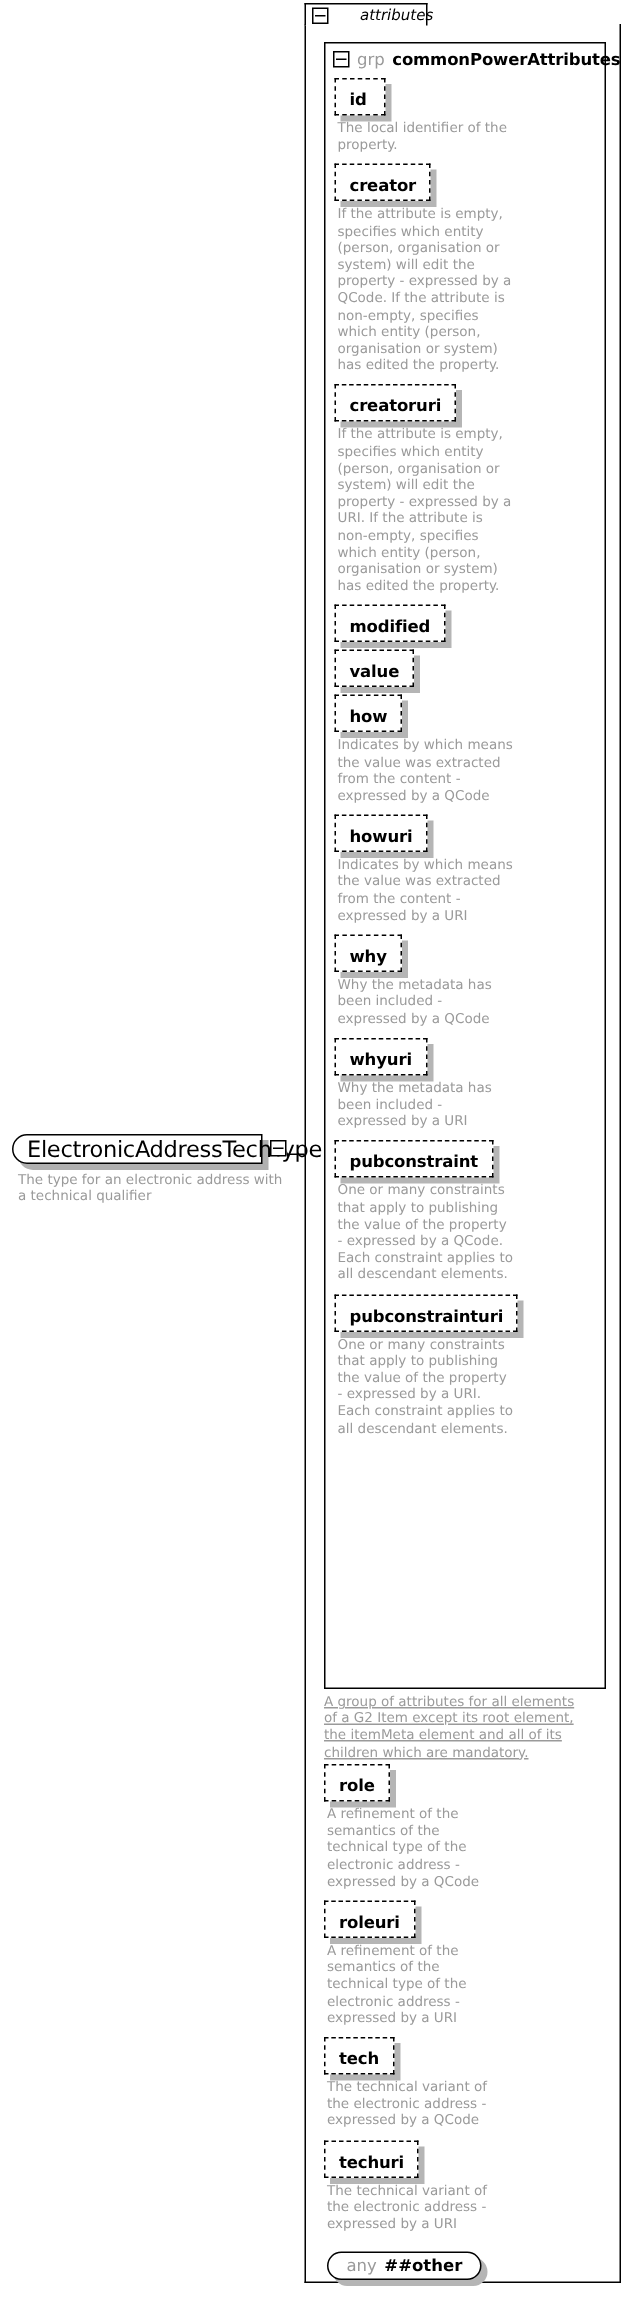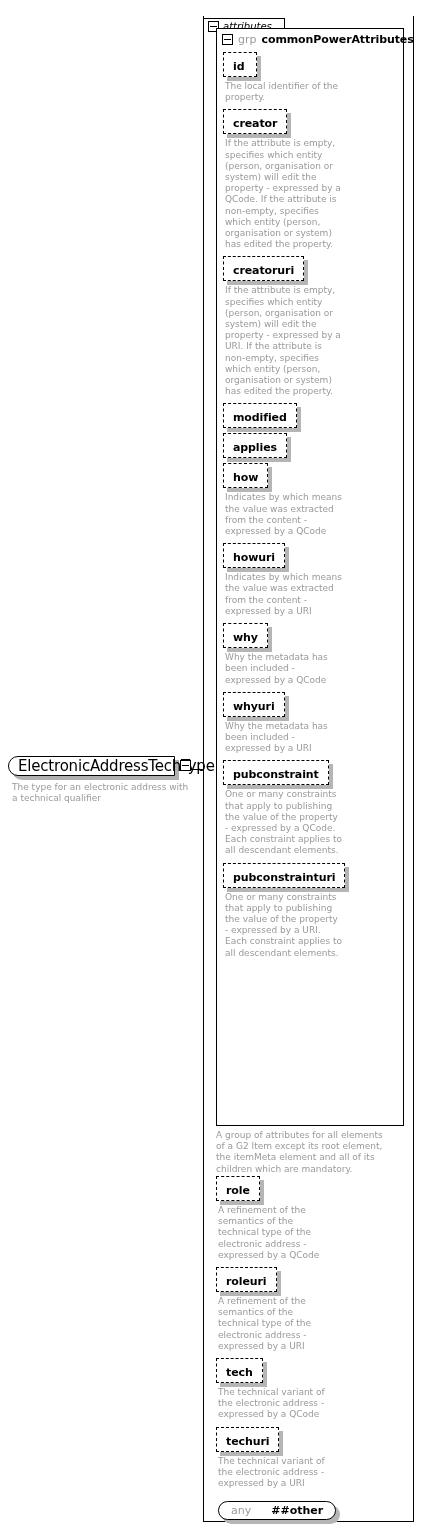--- a/index.html
+++ b/index.html
@@ -126,22 +126,21 @@
     top: 2px;
     width: 82px;
     height: 15px;
     box-sizing: border-box;
     border: 1px solid #000;
     border-bottom: none;
     background: #fff;
     display: flex;
     align-items: center;
     padding-left: 4px;
-    gap: 4px;
-    margin-top: 16px;
+    gap: 21px;
   }
   .attr-tab .tab-label {
     font-size: 10px;
     font-style: italic;
     color: #000;
   }
   .attr-tab-mask {
     position: absolute;
     left: 204px;
     top: 16px;
@@ -228,20 +227,21 @@
 
   
   .grp-desc {
     position: absolute;
     left: 216px;
     top: 1130px;
     width: 178px;
     font-size: 9px;
     line-height: 11.2px;
     color: #9a9a9a;
+    text-decoration: underline;
   }
 
   
   .tail-list {
     position: absolute;
     left: 216px;
     top: 1176px;
     width: 190px;
   }
 
@@ -253,21 +253,21 @@
   }
   .any-box {
     position: relative;
     box-sizing: border-box;
     border: 1px solid #000;
     border-radius: 10px;
     background: #fff;
     padding: 2px 12px;
     z-index: 2;
     display: flex;
-    gap: 20px;
+    gap: 5px;
     align-items: baseline;
   }
   .any-box .any-kind {
     font-size: 11px;
     color: #9a9a9a;
   }
   .any-box .any-ns {
     font-size: 11px;
     color: #000;
     font-weight: bold;
@@ -310,21 +310,21 @@
   <div class="grp-header">
     <span class="toggle"></span>
     <span class="grp-kind">grp</span>
     <span class="grp-name">commonPowerAttributes</span>
   </div>
   <div class="attr-list" id="group-attr-list">
       <div class="attr-item"><div class="attr-box-wrap"><div class="attr-box"><span>id</span></div></div><div class="attr-desc">The local identifier of the property.</div></div>
       <div class="attr-item"><div class="attr-box-wrap"><div class="attr-box"><span>creator</span></div></div><div class="attr-desc">If the attribute is empty, specifies which entity (person, organisation or system) will edit the property - expressed by a QCode. If the attribute is non-empty, specifies which entity (person, organisation or system) has edited the property.</div></div>
       <div class="attr-item"><div class="attr-box-wrap"><div class="attr-box"><span>creatoruri</span></div></div><div class="attr-desc">If the attribute is empty, specifies which entity (person, organisation or system) will edit the property - expressed by a URI. If the attribute is non-empty, specifies which entity (person, organisation or system) has edited the property.</div></div>
       <div class="attr-item"><div class="attr-box-wrap"><div class="attr-box"><span>modified</span></div></div></div>
-      <div class="attr-item"><div class="attr-box-wrap"><div class="attr-box"><span>applies</span></div></div></div>
+      <div class="attr-item"><div class="attr-box-wrap"><div class="attr-box"><span>value</span></div></div></div>
       <div class="attr-item"><div class="attr-box-wrap"><div class="attr-box"><span>how</span></div></div><div class="attr-desc">Indicates by which means the value was extracted from the content - expressed by a QCode</div></div>
       <div class="attr-item"><div class="attr-box-wrap"><div class="attr-box"><span>howuri</span></div></div><div class="attr-desc">Indicates by which means the value was extracted from the content - expressed by a URI</div></div>
       <div class="attr-item"><div class="attr-box-wrap"><div class="attr-box"><span>why</span></div></div><div class="attr-desc">Why the metadata has been included - expressed by a QCode</div></div>
       <div class="attr-item"><div class="attr-box-wrap"><div class="attr-box"><span>whyuri</span></div></div><div class="attr-desc">Why the metadata has been included - expressed by a URI</div></div>
       <div class="attr-item"><div class="attr-box-wrap"><div class="attr-box"><span>pubconstraint</span></div></div><div class="attr-desc">One or many constraints that apply to publishing the value of the property - expressed by a QCode. Each constraint applies to all descendant elements.</div></div>
       <div class="attr-item"><div class="attr-box-wrap"><div class="attr-box"><span>pubconstrainturi</span></div></div><div class="attr-desc">One or many constraints that apply to publishing the value of the property - expressed by a URI. Each constraint applies to all descendant elements.</div></div>
     </div>
 </div>
 
 <div class="grp-desc">A group of attributes for all elements of a G2 Item except its root element, the itemMeta element and all of its children which are mandatory.</div>

